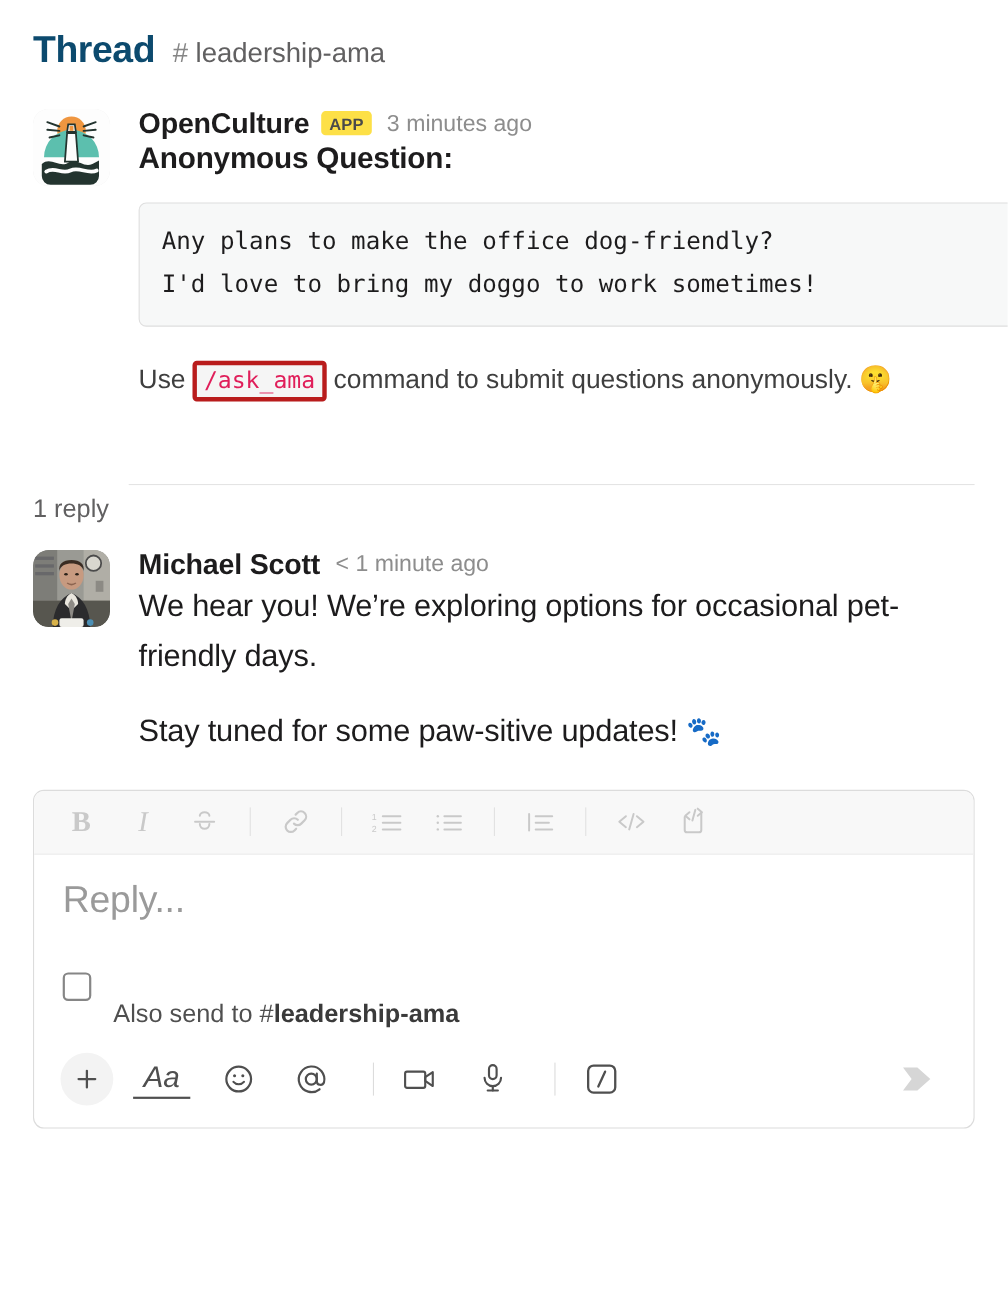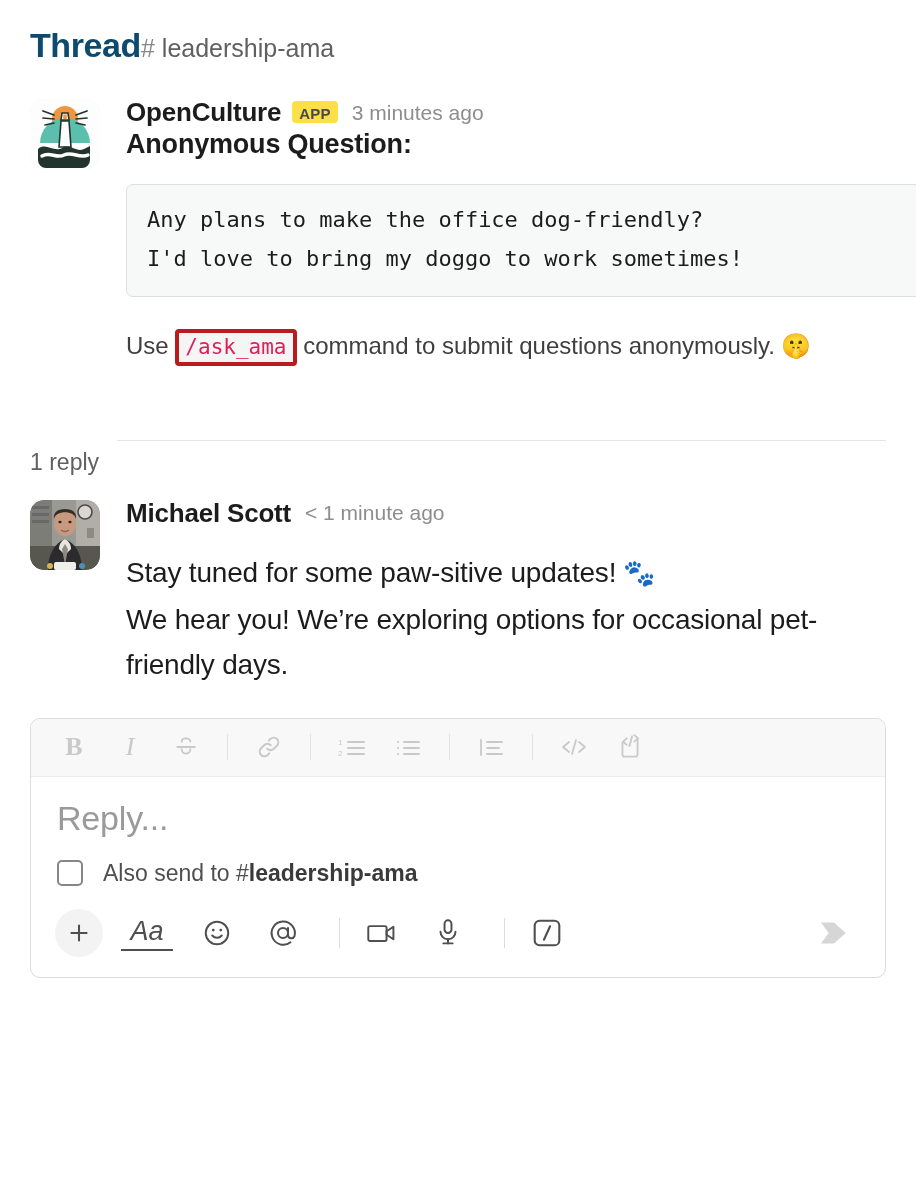--- a/index.html
+++ b/index.html
@@ -24,20 +24,21 @@
   }
   .thread-title {
     font-size: 34px;
     font-weight: 700;
     letter-spacing: -0.4px;
     color: #0c4a6e;
   }
   .thread-channel {
     font-size: 25px;
     color: #616061;
+    margin-left: 16px;
     font-weight: 400;
   }
   .hash { color: #868686; }
 
   
   .message {
     display: flex;
     align-items: flex-start;
     padding-top: 24px;
   }
@@ -196,20 +197,21 @@
   .checkbox {
     width: 26px; height: 26px;
     border: 2px solid #868686;
     border-radius: 5px;
     flex: 0 0 26px;
   }
   .also-label {
     margin-left: 20px;
     font-size: 23px;
     color: #4f4f4f;
+    margin-top: 48px;
   }
   .also-label .chan {
     font-weight: 700;
     color: #3a3a3a;
   }
   .also-label .chan-hash { color: #4f4f4f; font-weight: 400; }
 
   .action-bar {
     display: flex;
     align-items: center;
@@ -343,25 +345,25 @@
           </g>
         </svg>
       </span>
     </div>
 
     <div class="msg-body">
       <div class="msg-head">
         <span class="author">Michael Scott</span>
         <span class="timestamp">&lt; 1 minute ago</span>
       </div>
+      <div class="reply-text">We hear you! We’re exploring options for occasional pet-friendly days.</div>
       <div class="reply-text second">
         <span>Stay tuned for some paw-sitive updates!</span>
         <span class="paw">🐾</span>
       </div>
-      <div class="reply-text">We hear you! We’re exploring options for occasional pet-friendly days.</div>
     </div>
   </div>
 
   <div class="composer">
 
     <div class="fmt-toolbar">
       <span class="fmt-btn bold">B</span>
       <span class="fmt-btn italic">I</span>
       <span class="fmt-btn">
         <svg width="26" height="26" viewBox="0 0 24 24" fill="none" stroke="#c9c9c9" stroke-width="1.7" stroke-linecap="round">

